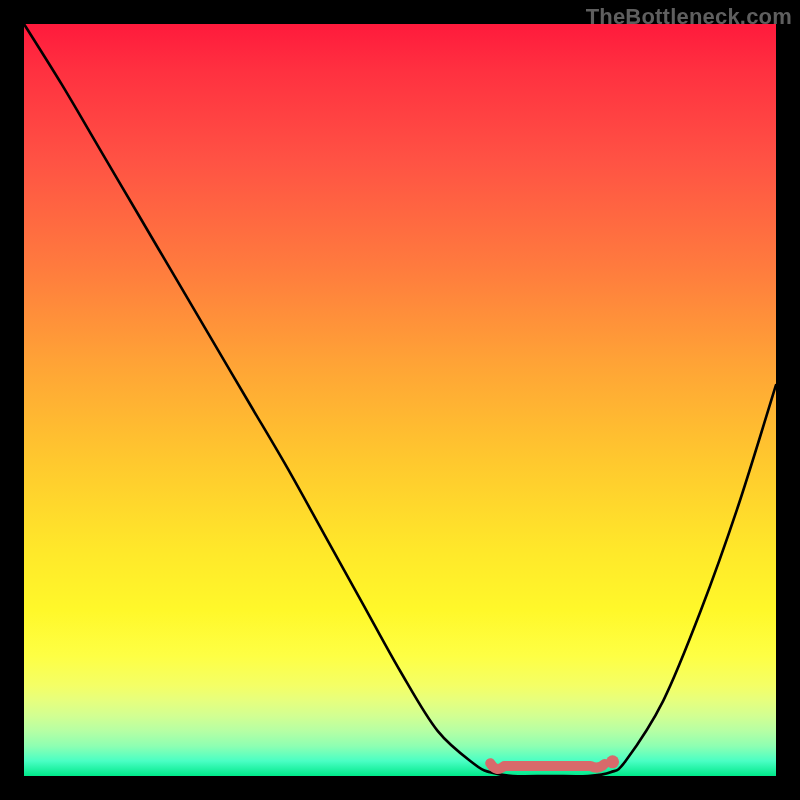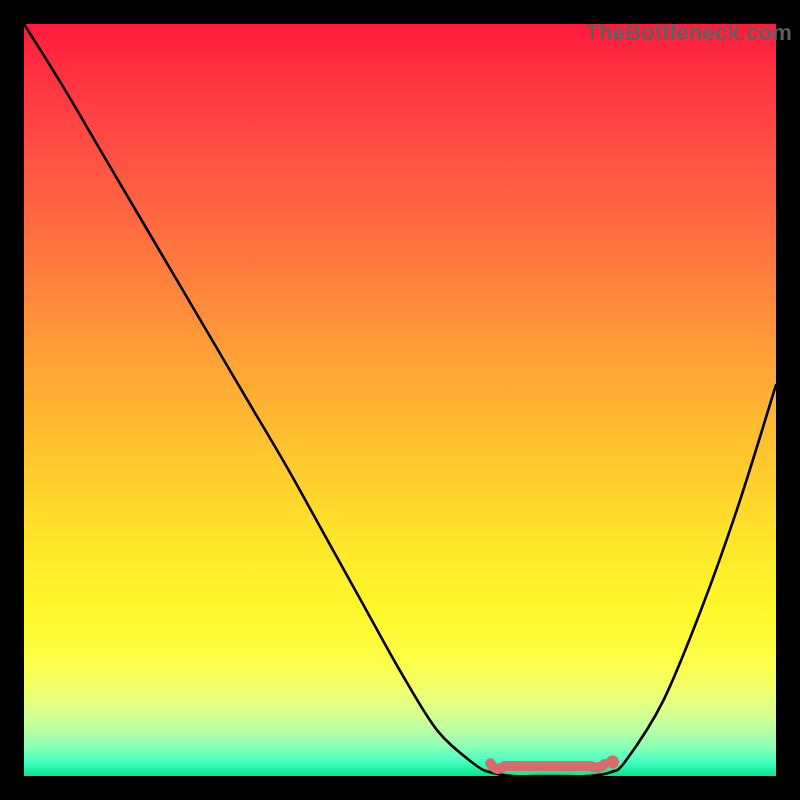--- a/index.html
+++ b/index.html
@@ -37,21 +37,21 @@
       #e6ff7e 90%,
       #d2ff92 92%,
       #b6ffa4 94%,
       #8effb2 96%,
       #4affc4 98%,
       #00e88a 100%
     );
   }
   .watermark {
     position: absolute;
-    top: 20px;
+    top: 4px;
     right: 8px;
     color: #5f5f5f;
     font-size: 22px;
     font-weight: 600;
     font-family: Arial, sans-serif;
     letter-spacing: 0.2px;
     user-select: none;
   }
   svg.curve {
     position: absolute;

